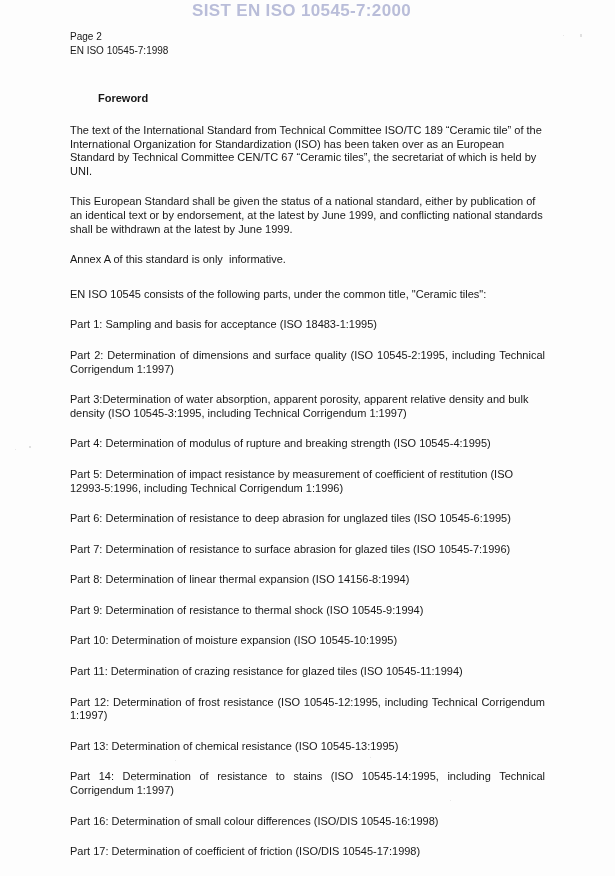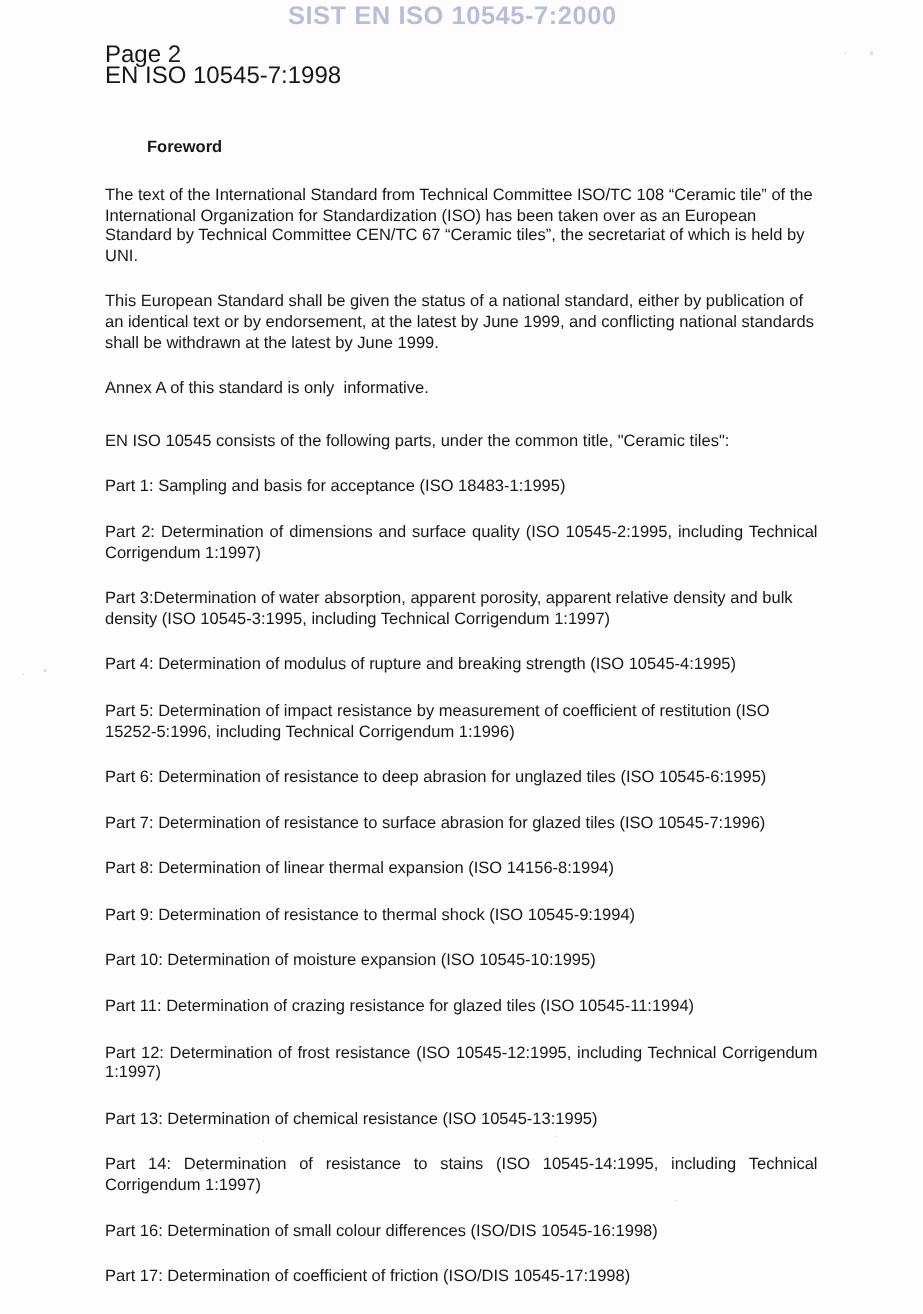--- a/index.html
+++ b/index.html
@@ -40,21 +40,21 @@
 
   
   .content {
     position: absolute;
     left: 70px;
     top: 30px;
     width: 475px;
   }
 
   .page-id {
-    font-size: 16px;
+    font-size: 10px;
     line-height: 13.5px;
     margin: 0 0 0 0;
   }
   .page-id div { white-space: pre; }
 
   .heading {
     font-size: 11px;
     font-weight: bold;
     margin: 35px 0 0 0;
     padding-left: 28px;
@@ -106,30 +106,30 @@
 
   <div class="content">
 
     <div class="page-id">
       <div>Page 2</div>
       <div>EN ISO 10545-7:1998</div>
     </div>
 
     <div class="heading">Foreword</div>
 
-    <p class="para lead">The text of the International Standard from Technical Committee ISO/TC 108 “Ceramic tile” of the International Organization for Standardization (ISO) has been taken over as an European Standard by Technical Committee CEN/TC 67 “Ceramic tiles”, the secretariat of which is held by UNI.</p>
+    <p class="para lead">The text of the International Standard from Technical Committee ISO/TC 189 “Ceramic tile” of the International Organization for Standardization (ISO) has been taken over as an European Standard by Technical Committee CEN/TC 67 “Ceramic tiles”, the secretariat of which is held by UNI.</p>
     <p class="para">This European Standard shall be given the status of a national standard, either by publication of an identical text or by endorsement, at the latest by June 1999, and conflicting national standards shall be withdrawn at the latest by June 1999.</p>
     <p class="para keepspace">Annex A of this standard is only  informative.</p>
     <p class="para intro">EN ISO 10545 consists of the following parts, under the common title, "Ceramic tiles":</p>
 
     <p class="para">Part 1: Sampling and basis for acceptance (ISO 18483-1:1995)</p>
     <p class="para justify">Part 2: Determination of dimensions and surface quality (ISO 10545-2:1995, including Technical Corrigendum 1:1997)</p>
     <p class="para">Part 3:Determination of water absorption, apparent porosity, apparent relative density and bulk density (ISO 10545-3:1995, including Technical Corrigendum 1:1997)</p>
     <p class="para">Part 4: Determination of modulus of rupture and breaking strength (ISO 10545-4:1995)</p>
-    <p class="para">Part 5: Determination of impact resistance by measurement of coefficient of restitution (ISO 15252-5:1996, including Technical Corrigendum 1:1996)</p>
+    <p class="para">Part 5: Determination of impact resistance by measurement of coefficient of restitution (ISO 12993-5:1996, including Technical Corrigendum 1:1996)</p>
     <p class="para">Part 6: Determination of resistance to deep abrasion for unglazed tiles (ISO 10545-6:1995)</p>
     <p class="para">Part 7: Determination of resistance to surface abrasion for glazed tiles (ISO 10545-7:1996)</p>
     <p class="para">Part 8: Determination of linear thermal expansion (ISO 14156-8:1994)</p>
     <p class="para">Part 9: Determination of resistance to thermal shock (ISO 10545-9:1994)</p>
     <p class="para">Part 10: Determination of moisture expansion (ISO 10545-10:1995)</p>
     <p class="para">Part 11: Determination of crazing resistance for glazed tiles (ISO 10545-11:1994)</p>
     <p class="para justify">Part 12: Determination of frost resistance (ISO 10545-12:1995, including Technical Corrigendum 1:1997)</p>
     <p class="para">Part 13: Determination of chemical resistance (ISO 10545-13:1995)</p>
     <p class="para justify">Part 14: Determination of resistance to stains (ISO 10545-14:1995, including Technical Corrigendum 1:1997)</p>
     <p class="para">Part 16: Determination of small colour differences (ISO/DIS 10545-16:1998)</p>

